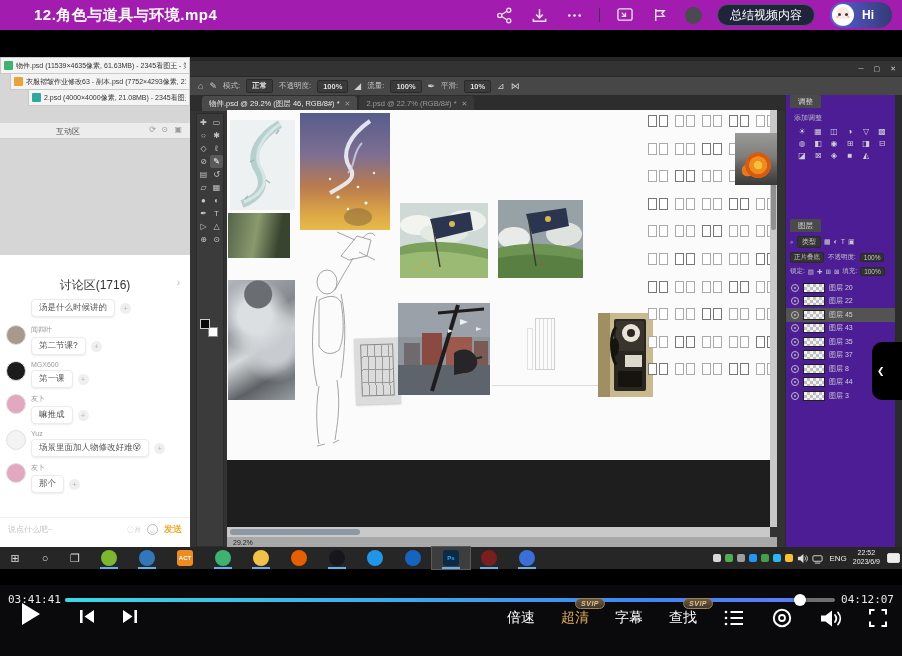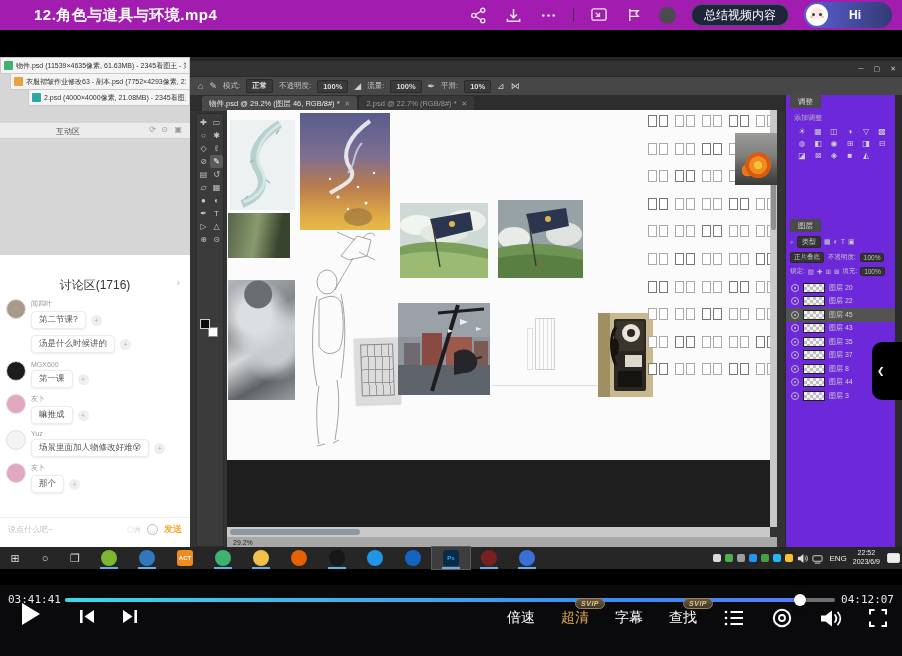--- a/index.html
+++ b/index.html
@@ -9,21 +9,21 @@
 
   
   .topbar{position:absolute;left:0;top:0;width:902px;height:30px;background:#a21caf;display:flex;align-items:center;z-index:30;}
   .vtitle{color:#fff;font-size:15px;font-weight:bold;margin-left:34px;letter-spacing:.5px;}
   .top-right{position:absolute;right:10px;top:0;height:30px;display:flex;align-items:center;gap:15px;}
   .tico{width:20px;height:20px;display:flex;align-items:center;justify-content:center;color:#e8e8e8;cursor:pointer;}
   .tico svg{display:block;}
   .tdivider{width:1px;height:14px;background:#3a3a3a;}
   .tclose{width:17px;height:17px;border-radius:50%;background:#4a4a50;color:#ddd;font-size:9px;display:flex;align-items:center;justify-content:center;}
   .sum-pill{height:22px;padding:0 12px;border-radius:12px;background:#20243a;border:1px solid #4b516e;color:#fff;font-size:12px;display:flex;align-items:center;}
-  .ai-pill{height:26px;padding:2px 10px 2px 2px;border-radius:14px;background:linear-gradient(90deg,#5a60d8,#343a74);display:flex;align-items:center;gap:21px;}
+  .ai-pill{height:26px;padding:2px 10px 2px 2px;border-radius:14px;background:linear-gradient(90deg,#5a60d8,#343a74);display:flex;align-items:center;gap:8px;}
   .ai-avatar{width:22px;height:22px;border-radius:50%;background:radial-gradient(circle at 50% 42%,#ffe9e2 0 36%,#fff 37% 70%,#dfe6ff 71%);position:relative;}
   .ai-avatar:before{content:"";position:absolute;left:6px;top:9px;width:3px;height:3px;border-radius:50%;background:#3a3a3a;box-shadow:7px 0 0 #3a3a3a;}
   .ai-avatar:after{content:"";position:absolute;left:4px;top:12px;width:3px;height:2px;border-radius:50%;background:#f7b9b0;box-shadow:11px 0 0 #f7b9b0;}
   .ai-label{color:#fff;font-size:12px;font-weight:bold;}
   .ai-arrow{color:#dcdcff;font-size:11px;}
 
   
   .video{position:absolute;left:0;top:30px;width:902px;height:555px;background:#000;}
   .desktop{position:absolute;left:0;top:27px;width:902px;height:512px;background:#2a2a2a;}
 
@@ -76,21 +76,21 @@
 
   .ps-viewport{position:absolute;left:37px;top:53px;width:550px;height:417px;background:#1e1e1e;overflow:hidden;}
   .ps-canvas{position:absolute;left:0;top:0;width:550px;height:350px;background:#fbfbfb;overflow:hidden;}
   .art{position:absolute;}
   .hscroll{position:absolute;left:37px;top:470px;width:543px;height:10px;background:#c9c9c9;}
   .hscroll .thumb{position:absolute;left:3px;top:2px;width:130px;height:6px;background:#8d98a5;border-radius:3px;}
   .vscroll{position:absolute;left:580px;top:53px;width:7px;height:417px;background:#c9c9c9;}
   .vscroll .thumb{position:absolute;left:1px;top:30px;width:5px;height:90px;background:#909090;border-radius:2px;}
   .ps-status{position:absolute;left:37px;top:480px;width:550px;height:10px;background:#a8a8a8;font-size:7px;color:#222;display:flex;align-items:center;padding-left:6px;}
 
-  .ps-right{position:absolute;left:595px;top:38px;width:110px;height:452px;background:#6d28d9;border-left:1px solid #2a2a2a;}
+  .ps-right{position:absolute;left:595px;top:38px;width:110px;height:452px;background:#4c1d95;border-left:1px solid #2a2a2a;}
   .pr-tab{position:absolute;left:4px;height:13px;background:#4a4a4a;color:#ddd;font-size:7.5px;display:flex;align-items:center;padding:0 8px;border-radius:2px 2px 0 0;}
   .pr-sub{position:absolute;left:8px;font-size:7px;color:#b8b8b8;}
   .adj-grid{position:absolute;left:8px;top:32px;width:96px;display:grid;grid-template-columns:repeat(6,1fr);row-gap:3px;}
   .adj-grid span{color:#cfcfcf;font-size:8px;text-align:center;}
   .lay-filter{position:absolute;left:4px;top:140px;width:102px;height:13px;display:flex;align-items:center;gap:3px;font-size:7px;color:#c8c8c8;}
   .lay-filter .box{background:#333;border:1px solid #2a2a2a;padding:0 4px;border-radius:2px;}
   .lay-blend{position:absolute;left:4px;top:157px;width:102px;display:flex;gap:4px;font-size:6.5px;color:#c0c0c0;align-items:center;}
   .lay-lock{position:absolute;left:4px;top:172px;width:102px;display:flex;gap:3px;font-size:6.5px;color:#c0c0c0;align-items:center;}
   .layers{position:absolute;left:0;top:186px;width:110px;}
   .lrow{height:13.5px;display:flex;align-items:center;gap:4px;padding-left:5px;}
@@ -222,34 +222,34 @@
           <span class="ic" style="right:34px">⟳</span>
           <span class="ic" style="right:22px">⊙</span>
           <span class="ic" style="right:8px">▣</span>
         </div>
 
         <div class="chatpanel">
           <div class="chat-header">讨论区(1716)</div>
           <div class="chat-header-arrow">›</div>
           <div class="chat-msgs" id="chat-msgs">
               <div class="cmsg">
+                <span class="cavatar" style="visibility: hidden;"></span>
+                <div class="cbody">
+                  <div class="cline">
+                    <span class="cbubble">汤是什么时候讲的</span>
+                    <span class="creact">+</span>
+                  </div>
+                </div>
+              </div>
+              <div class="cmsg">
                 <span class="cavatar" style="background: rgb(168, 154, 138);"></span>
                 <div class="cbody">
                   <div class="cuser">闻四叶</div>
                   <div class="cline">
                     <span class="cbubble">第二节课?</span>
-                    <span class="creact">+</span>
-                  </div>
-                </div>
-              </div>
-              <div class="cmsg">
-                <span class="cavatar" style="visibility: hidden;"></span>
-                <div class="cbody">
-                  <div class="cline">
-                    <span class="cbubble">汤是什么时候讲的</span>
                     <span class="creact">+</span>
                   </div>
                 </div>
               </div>
               <div class="cmsg">
                 <span class="cavatar" style="background: rgb(28, 28, 28);"></span>
                 <div class="cbody">
                   <div class="cuser">MGX600</div>
                   <div class="cline">
                     <span class="cbubble">第一课</span>

